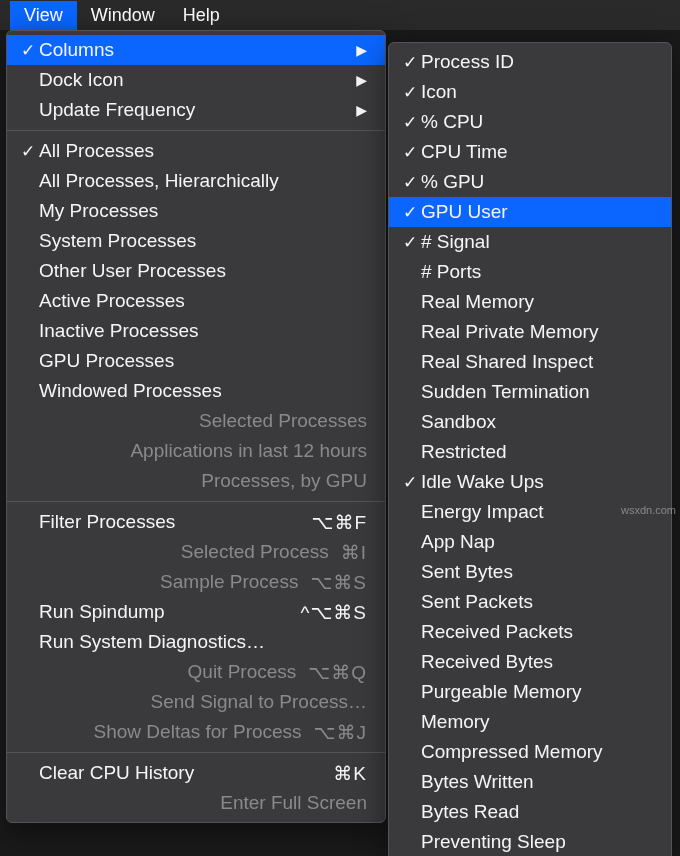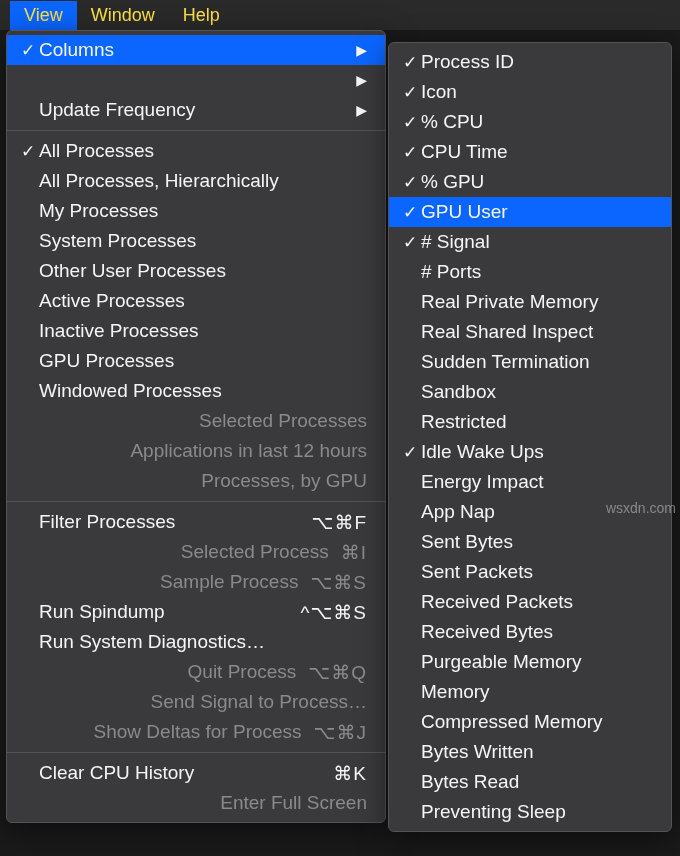--- a/index.html
+++ b/index.html
@@ -18,21 +18,21 @@
     }
     .menubar {
       height: 30px;
       background: #2a2a2a;
       display: flex;
       align-items: center;
       padding-left: 10px;
       gap: 0;
     }
     .menubar-item {
-      color: #fde047;
+      color: #ffffff;
       font-size: 18px;
       padding: 4px 14px;
       cursor: default;
     }
     .menubar-item.active {
       background: #0a66ff;
     }
     .dropdown {
       position: absolute;
       background: #3a3a3c;
@@ -95,21 +95,21 @@
     .separator {
       height: 1px;
       background: #555558;
       margin: 5px 0;
     }
     .watermark {
       position: absolute;
       right: 4px;
       bottom: 340px;
       color: #bbb;
-      font-size: 14px;
+      font-size: 11px;
       writing-mode: horizontal-tb;
       opacity: 0.6;
       transform: rotate(0);
     }
   </style>
 </head>
 <body>
 
 <div class="menubar">
   <div class="menubar-item active">View</div>
@@ -118,20 +118,21 @@
 </div>
 
 <div class="dropdown main">
   <div class="menu-item highlighted">
     <span class="check">✓</span>
     <span class="label">Columns</span>
     <span class="arrow">▶</span>
   </div>
   <div class="menu-item">
     <span class="check"></span>
+    <span class="label">Dock Icon</span>
     <span class="arrow">▶</span>
   </div>
   <div class="menu-item">
     <span class="check"></span>
     <span class="label">Update Frequency</span>
     <span class="arrow">▶</span>
   </div>
   <div class="separator"></div>
   <div class="menu-item">
     <span class="check">✓</span>
@@ -260,20 +261,24 @@
   <div class="menu-item">
       <span class="check">✓</span>
       <span class="label"># Signal</span>
     </div>
   <div class="menu-item">
       <span class="check"></span>
       <span class="label"># Ports</span>
     </div>
   <div class="menu-item">
       <span class="check"></span>
+      <span class="label">Real Memory</span>
+    </div>
+  <div class="menu-item">
+      <span class="check"></span>
       <span class="label">Real Private Memory</span>
     </div>
   <div class="menu-item">
       <span class="check"></span>
       <span class="label">Real Shared Inspect</span>
     </div>
   <div class="menu-item">
       <span class="check"></span>
       <span class="label">Sudden Termination</span>
     </div>

